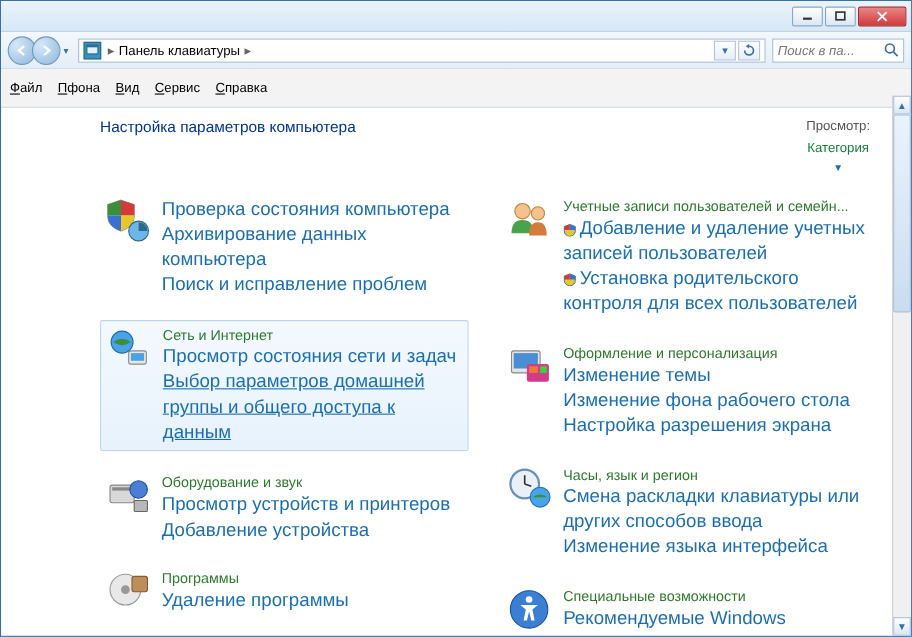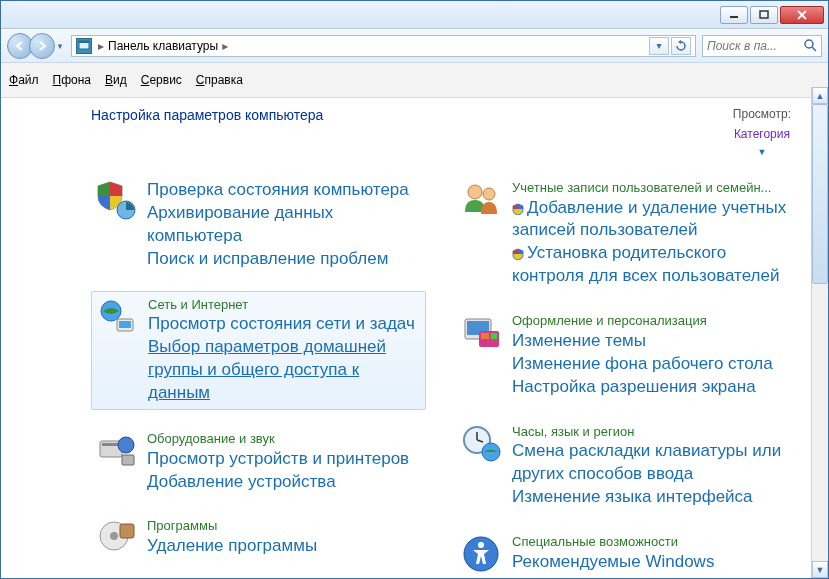--- a/index.html
+++ b/index.html
@@ -164,21 +164,21 @@
     display:flex; align-items:flex-start; justify-content:space-between;
     margin-bottom: 18px;
   }
   .heading {
     color:#003399; font-size:14px;
   }
   .viewsel {
     font-size:12px; color:#555;
     display:flex; align-items:center; gap:6px;flex-direction:column;
   }
-  .viewsel .val { color:#6d28d9; }
+  .viewsel .val { color:#15803d; }
   .viewsel .dd { color:#1b6fb1; font-size:9px; }
 
   .columns {
     display:flex;
     gap: 30px;
   }
   .col {
     flex:1;
     display:flex;
     flex-direction:column;

